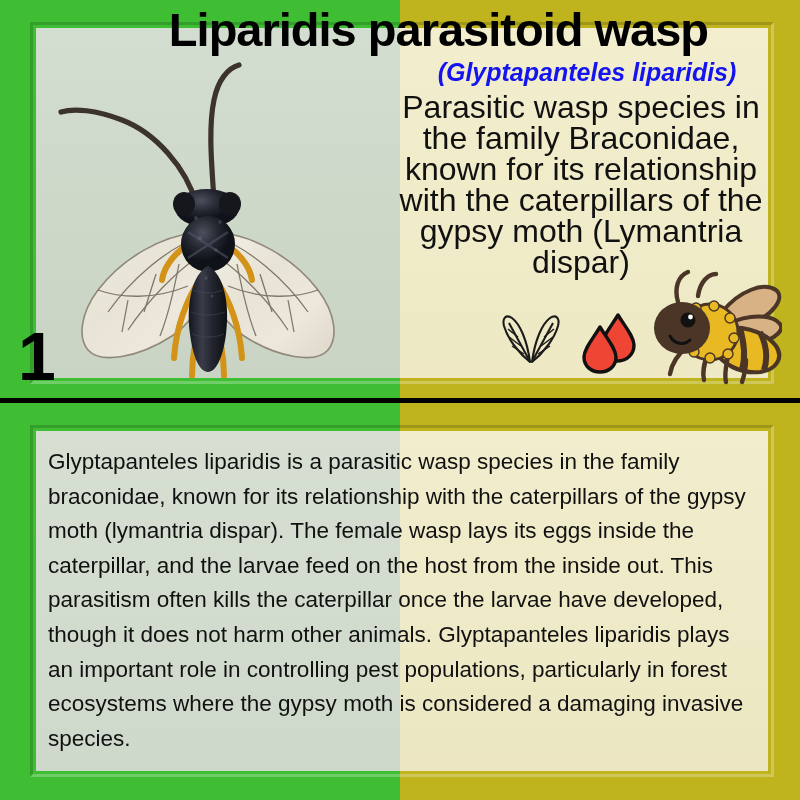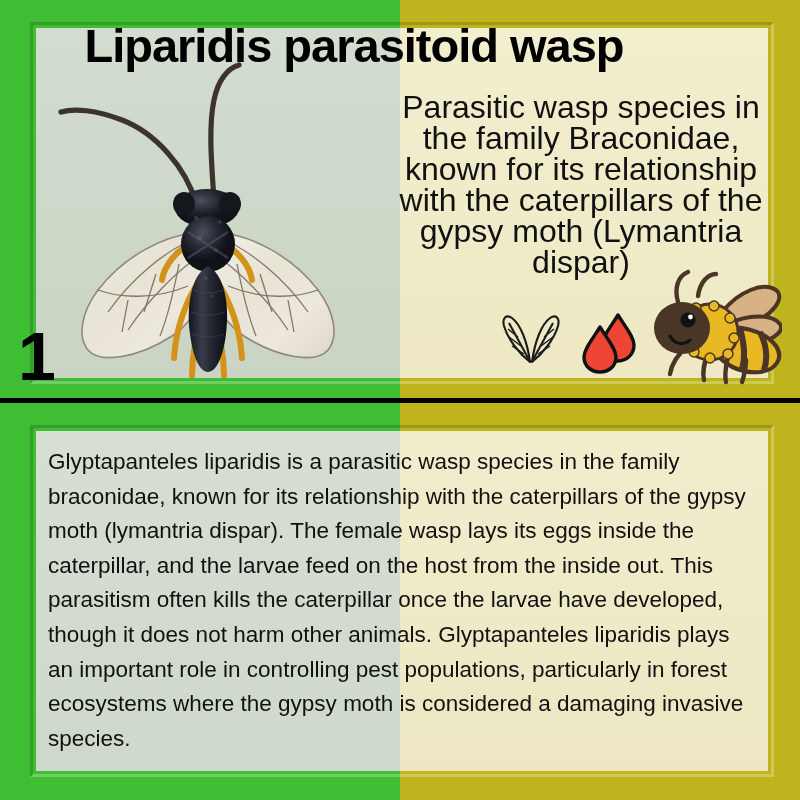--- a/index.html
+++ b/index.html
@@ -31,21 +31,21 @@
   #top-content{position:absolute;left:36px;top:28px;width:732px;height:350px;overflow:hidden;}
   #photo-area{position:absolute;left:0;top:0;width:364px;height:350px;
       background:linear-gradient(180deg,#d3ddd0 0%,#cdd8c9 55%,#c9d4c4 100%);}
   #info-area{position:absolute;left:364px;top:0;width:368px;height:350px;
       background:linear-gradient(180deg,#f2eece 0%,#eee9c4 100%);}
 
   
   #wasp{position:absolute;left:0;top:0;width:364px;height:350px;}
 
   
-  #title{position:absolute;left:0;top:18px;width:708px;text-align:center;
+  #title{position:absolute;left:0;top:2px;width:708px;text-align:right;
       font-size:47px;font-weight:bold;color:#000;letter-spacing:-1px;
       line-height:56px;z-index:30;white-space:nowrap;}
 
   #subtitle{position:absolute;left:392px;top:58px;width:390px;text-align:center;
       font-size:25px;font-style:italic;font-weight:bold;color:#1414f0;z-index:30;}
 
   #desc{position:absolute;left:390px;top:92px;width:382px;text-align:center;
       font-size:32px;line-height:31px;color:#111;z-index:30;}
 
   
@@ -159,20 +159,21 @@
             <circle cx="160" cy="190" r="2"></circle>
               <circle cx="184" cy="194" r="1.8"></circle>
           </g>
         </svg>
       </div>
 
       <div id="info-area"></div>
     </div>
 
     <div id="title">Liparidis parasitoid wasp</div>
+    <div id="subtitle">(Glyptapanteles liparidis)</div>
     <div id="desc">Parasitic wasp species in the family Braconidae, known for its relationship with the caterpillars of the gypsy moth (Lymantria dispar)</div>
     <div id="num">1</div>
 
     <div id="icons">
 
       <svg class="icon" id="icon-wings" width="62" height="56" viewBox="0 0 62 56">
         <g fill="none" stroke="#1c1c1c" stroke-width="2.1" stroke-linejoin="round">
           <path d="M30 52 C20 44 8 30 4 16 C2 8 6 4 12 8 C20 14 27 30 30 52 Z"></path>
           <path d="M32 52 C42 44 54 30 58 16 C60 8 56 4 50 8 C42 14 35 30 32 52 Z"></path>
           <path d="M30 52 C24 40 16 26 9 13"></path>

